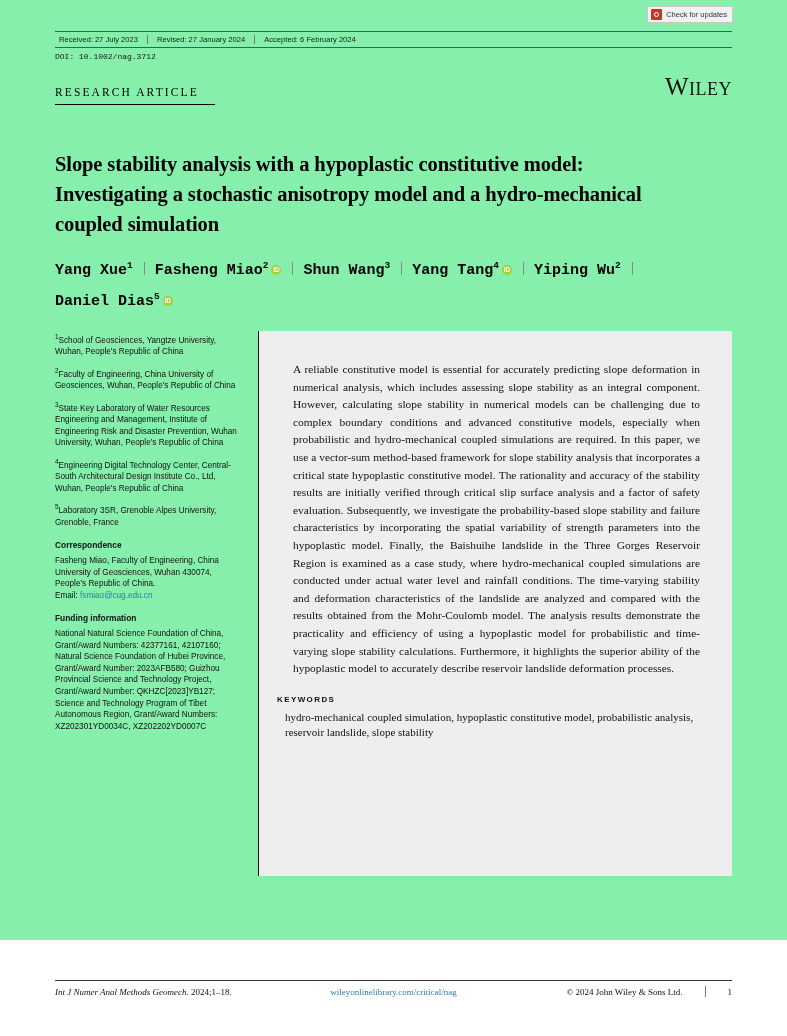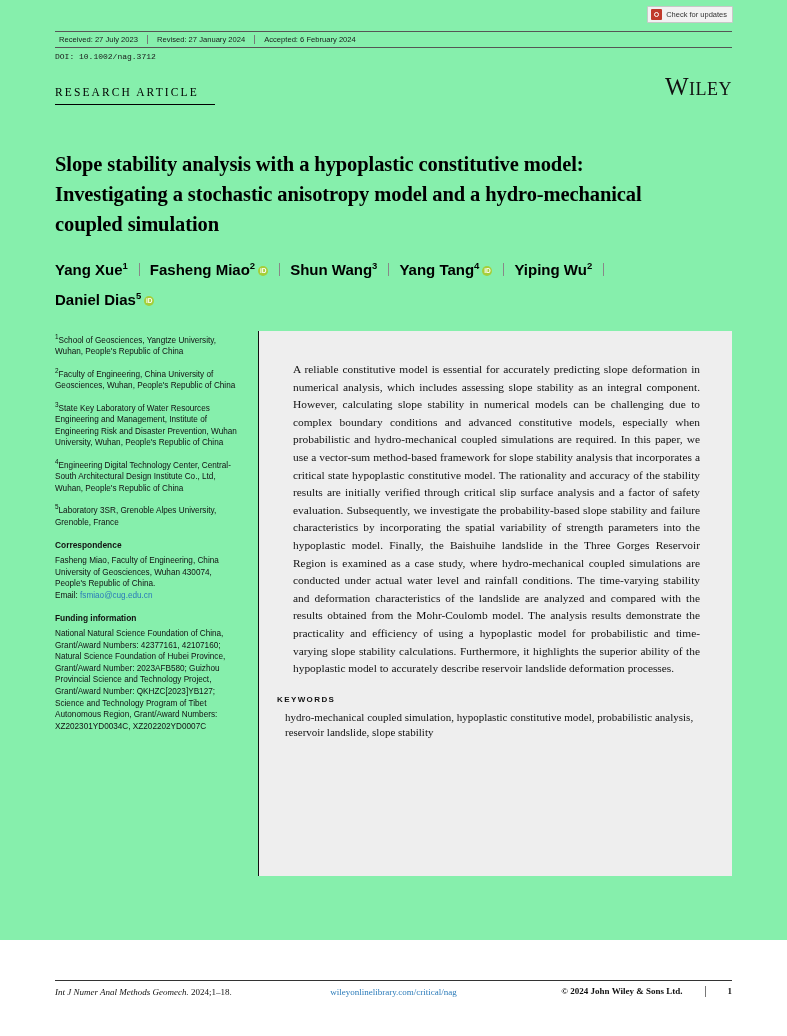--- a/index.html
+++ b/index.html
@@ -127,21 +127,21 @@
     color: #000;
     letter-spacing: -0.1px;
     margin-top: 16px;
   }
 
   .authors {
     position: absolute;
     left: 55px;
     top: 253px;
     width: 660px;
-    font-family: Liberation Sans, sans-serif;
+    font-family: Liberation Mono, monospace;
     font-size: 15px;
     font-weight: 700;
     line-height: 26px;
     color: #000;
   }
   .authors .sup {
     font-size: 9.5px;
     vertical-align: super;
     font-weight: 700;
   }
@@ -276,23 +276,22 @@
     left: 0; right: 0;
     text-align: center;
   }
   .footer .center a {
     color: #2b7bb9;
     text-decoration: none;
   }
   .footer .right {
     margin-left: auto;
     display: flex;
-    align-items: flex-start;
+    align-items: flex-end;
     gap: 12px;
-    font-weight: bold;
   }
   .footer .vbar {
     display: inline-block;
     width: 1px;
     height: 11px;
     background: #777;
     margin: 0 10px;
   }
   .footer em { font-style: italic; }
 </style>

